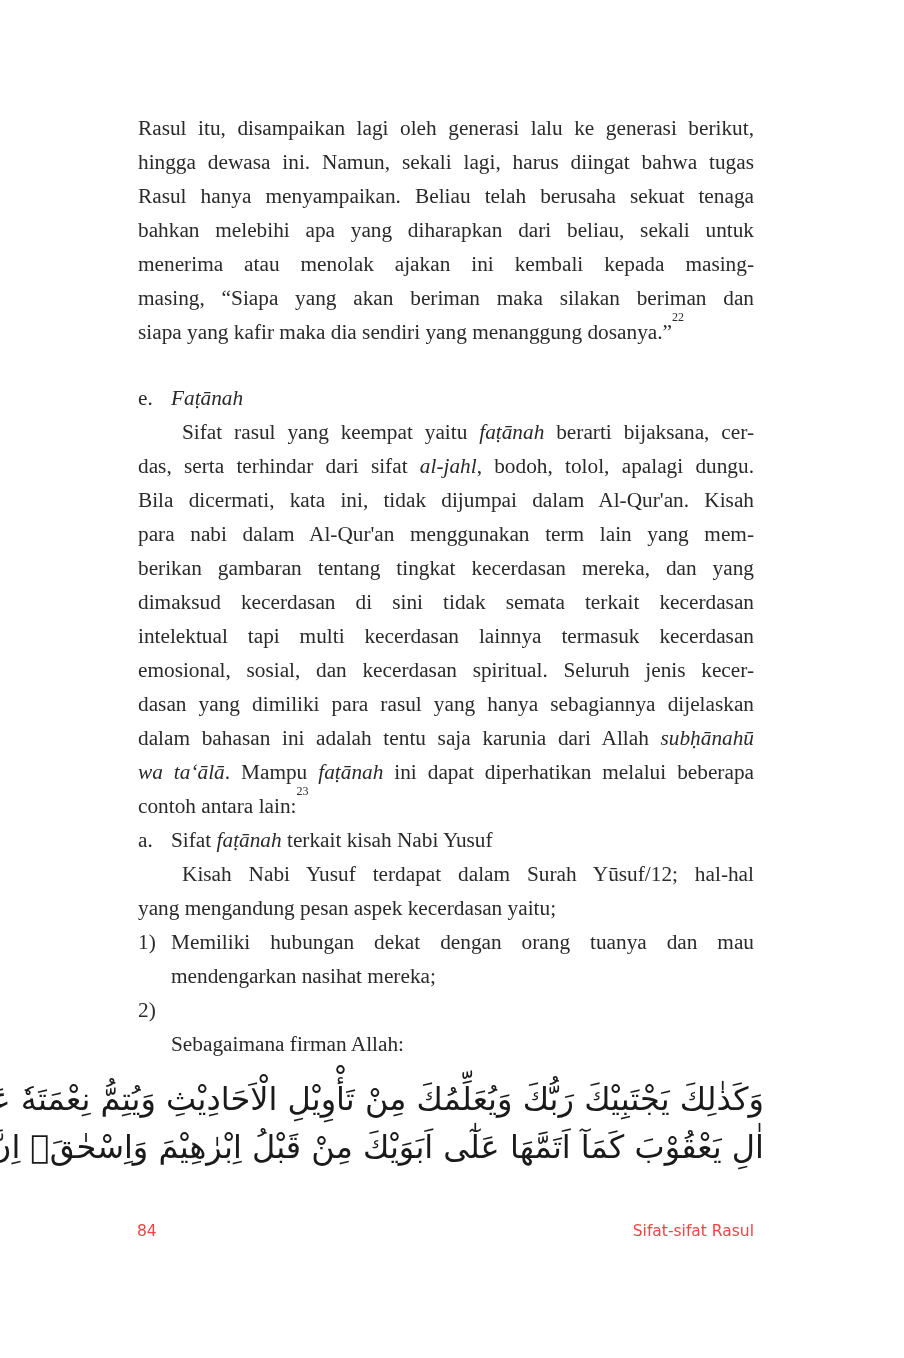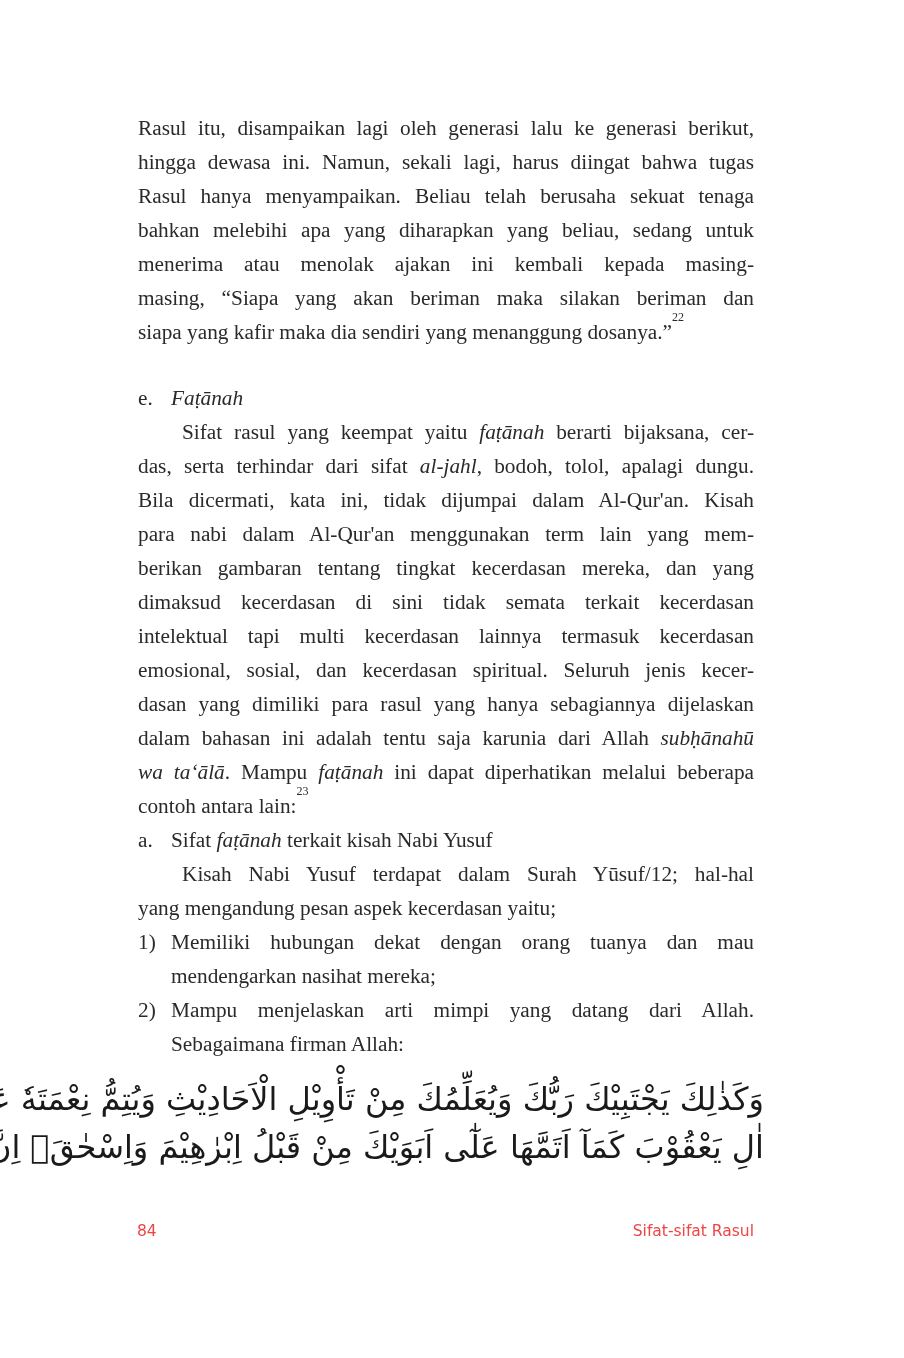--- a/index.html
+++ b/index.html
@@ -37,21 +37,21 @@
   </style>
 </head>
 <body>
 
 <div class="page">
 
   <div>
     <div class="line just" style="top:0px">Rasul itu, disampaikan lagi oleh generasi lalu ke generasi berikut,</div>
     <div class="line just" style="top:34px">hingga dewasa ini. Namun, sekali lagi, harus diingat bahwa tugas</div>
     <div class="line just" style="top:68px">Rasul hanya menyampaikan. Beliau telah berusaha sekuat tenaga</div>
-    <div class="line just" style="top:102px">bahkan melebihi apa yang diharapkan yang beliau, sedang untuk</div>
+    <div class="line just" style="top:102px">bahkan melebihi apa yang diharapkan dari beliau, sekali untuk</div>
     <div class="line just" style="top:136px">menerima atau menolak ajakan ini kembali kepada masing-</div>
     <div class="line just" style="top:170px">masing, “Siapa yang akan beriman maka silakan beriman dan</div>
     <div class="line" style="top:204px"><span>siapa yang kafir maka dia sendiri yang menanggung dosanya.”</span><sup>22</sup></div>
   </div>
 
   <div class="line" style="top:270px">
     <span class="marker">e.</span><i>Faṭānah</i>
   </div>
 
   <div>
@@ -77,21 +77,21 @@
     <div class="line just indent" style="top:746px">Kisah Nabi Yusuf terdapat dalam Surah Yūsuf/12; hal-hal</div>
     <div class="line" style="top:780px">yang mengandung pesan aspek kecerdasan yaitu;</div>
   </div>
 
   <div>
     <div>
       <div class="line just hang" style="top:814px"><span class="hangmarker">1)</span><span>Memiliki hubungan dekat dengan orang tuanya dan mau</span></div>
       <div class="line hang" style="top:848px">mendengarkan nasihat mereka;</div>
     </div>
     <div>
-      <div class="line just hang" style="top:882px"><span class="hangmarker">2)</span><span>Mampu menjelaskan arti mimpi yang datang dari Allah.</span></div>
+      <div class="line just hang" style="top:882px"><span class="hangmarker">2)</span></div>
       <div class="line hang" style="top:916px">Sebagaimana firman Allah:</div>
     </div>
   </div>
 
   <div>
     <div class="arabic" style="top:964px">وَكَذٰلِكَ يَجْتَبِيْكَ رَبُّكَ وَيُعَلِّمُكَ مِنْ تَأْوِيْلِ الْاَحَادِيْثِ وَيُتِمُّ نِعْمَتَهٗ عَلَيْكَ وَعَلٰٓى</div>
     <div class="arabic" style="top:1012px">اٰلِ يَعْقُوْبَ كَمَآ اَتَمَّهَا عَلٰٓى اَبَوَيْكَ مِنْ قَبْلُ اِبْرٰهِيْمَ وَاِسْحٰقَۗ اِنَّ رَبَّكَ عَلِيْمٌ حَكِيْمٌ</div>
   </div>
 </div>
 

